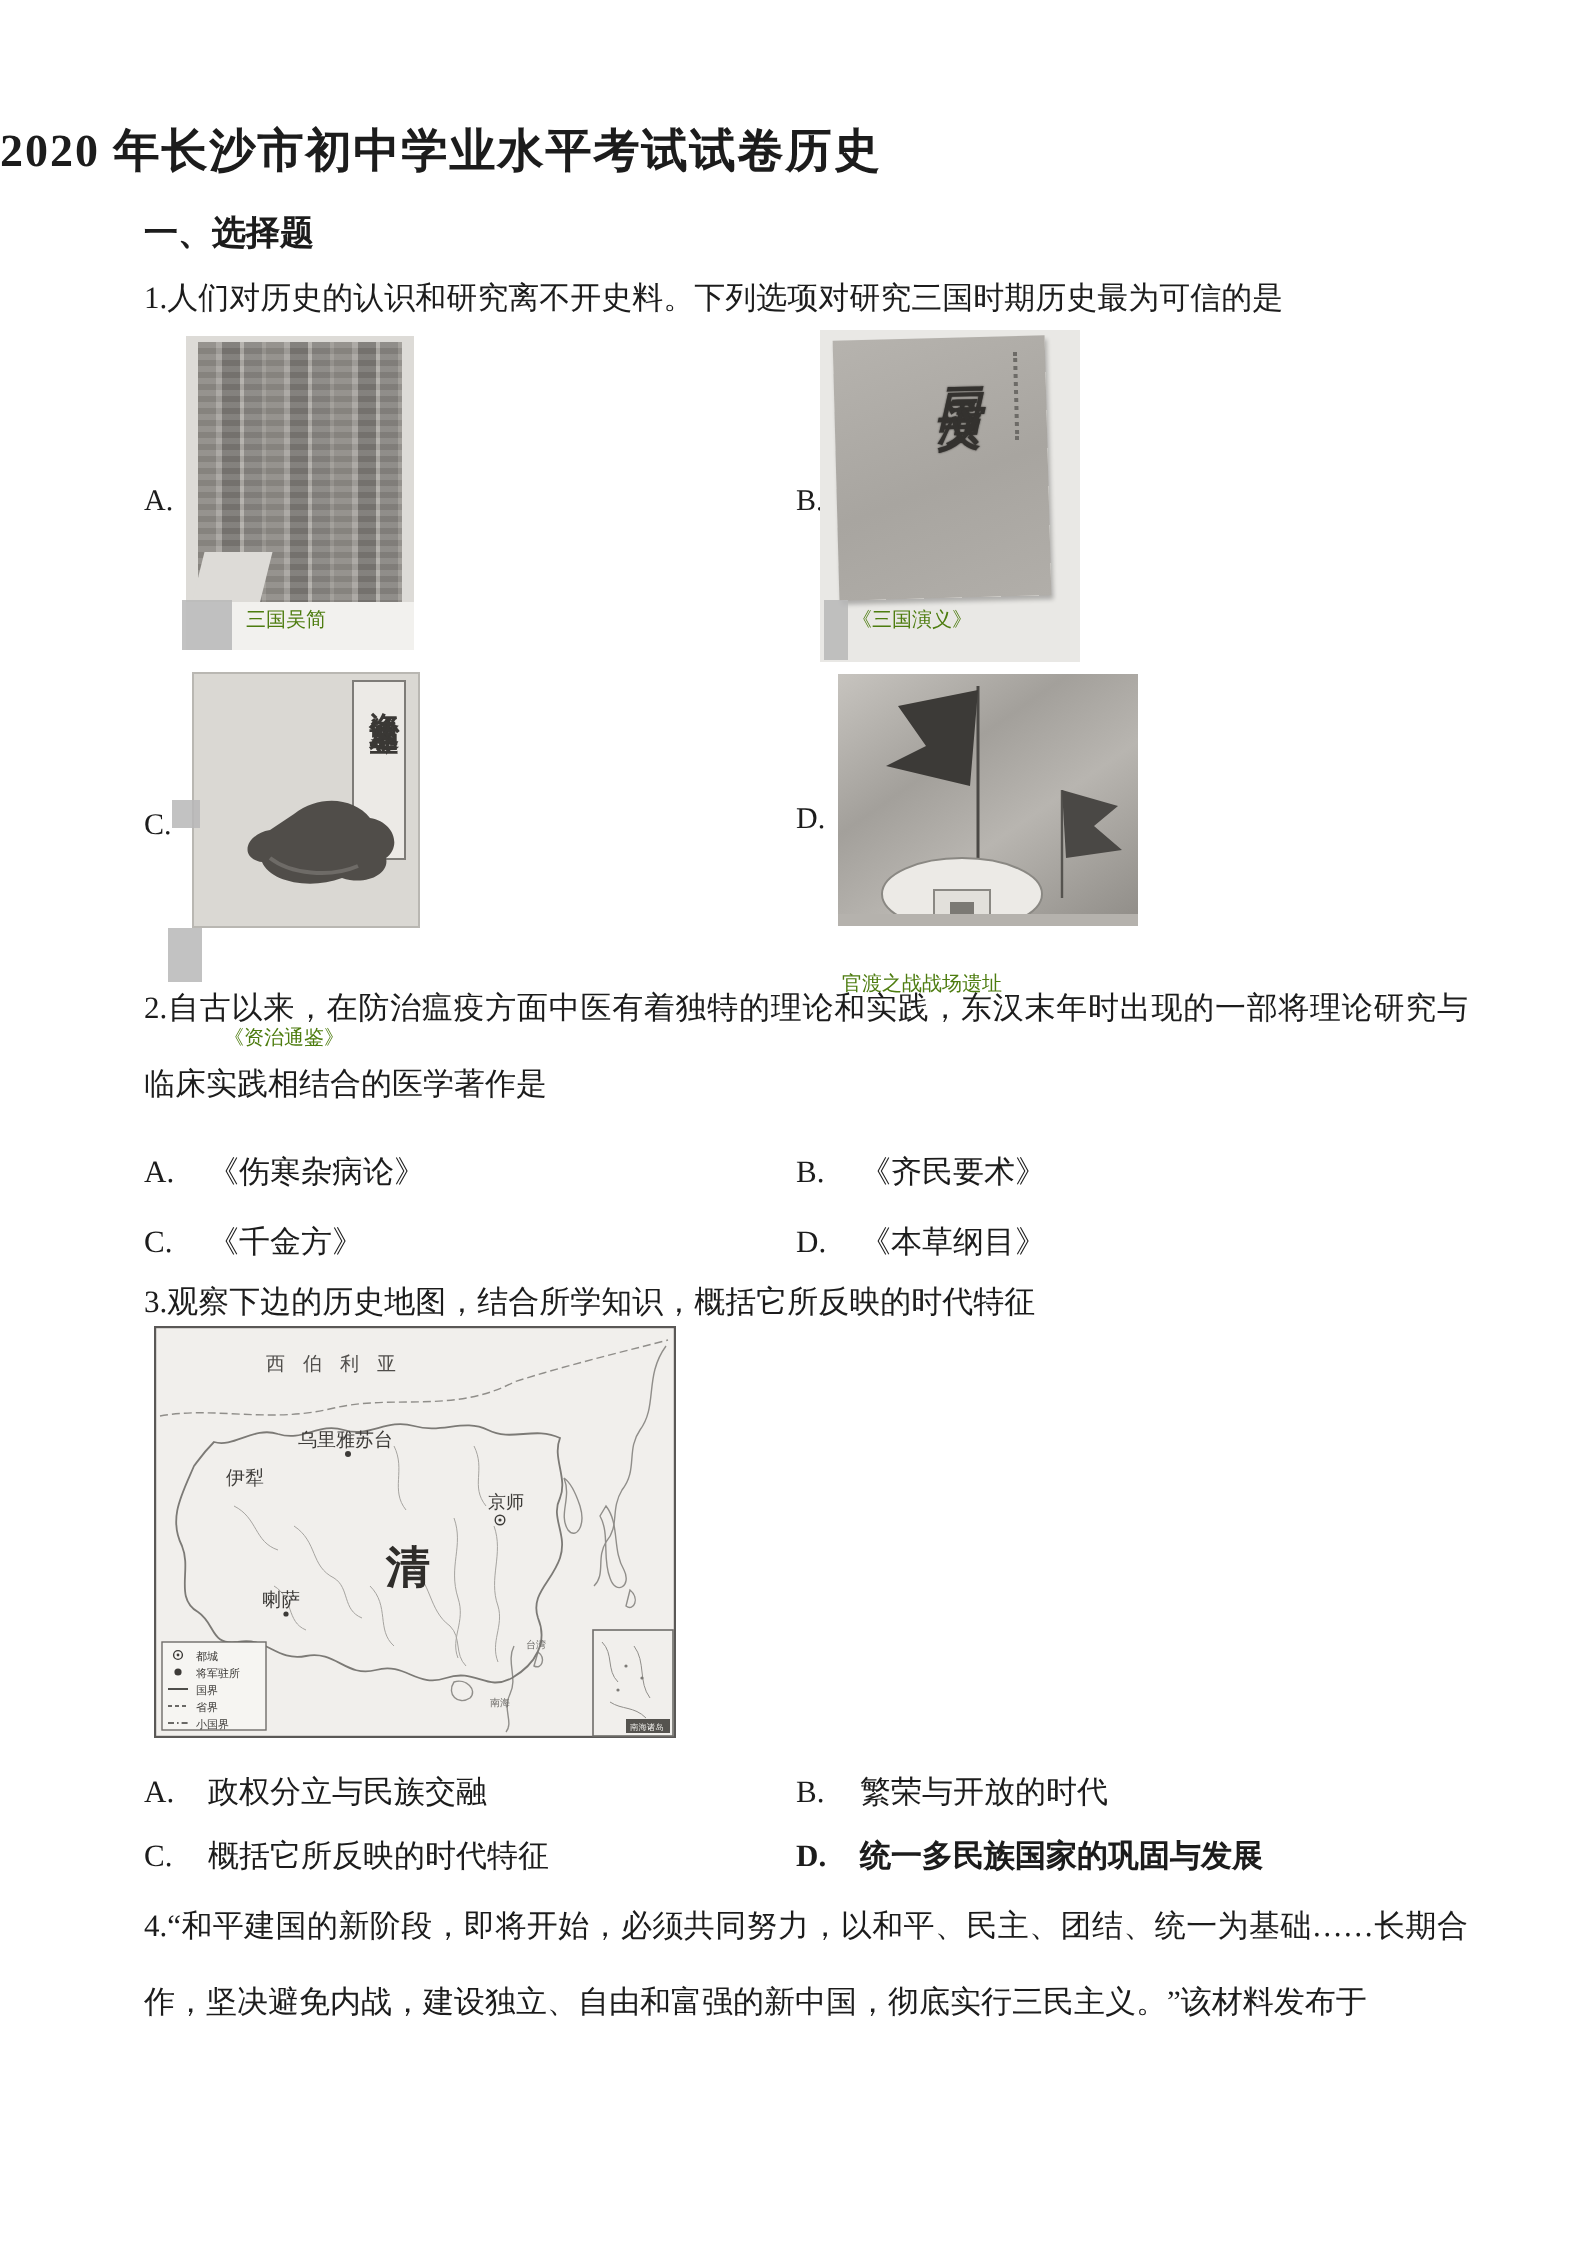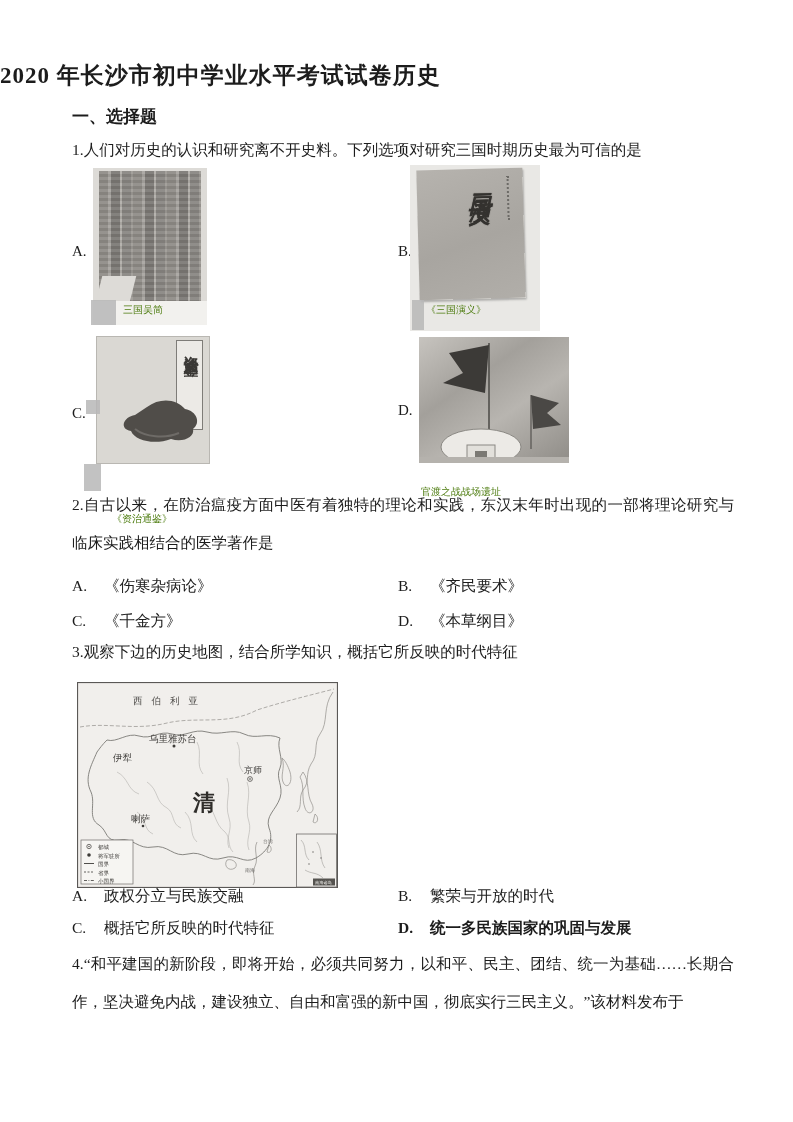--- a/index.html
+++ b/index.html
@@ -43,21 +43,21 @@
   .bookC{position:absolute;left:12px;top:2px;width:112px;height:126px;background:#dad8d3;border:1px solid #b9b7b2;}
   .bookC-titlebox{position:absolute;right:6px;top:3px;width:25px;height:88px;background:#eceae6;border:1px solid #7e7c78;}
   .bookC-title{position:absolute;right:9px;top:7px;writing-mode:vertical-rl;font-size:15px;font-weight:bold;color:#3a3835;letter-spacing:2px;}
   .figC-cap{position:absolute;left:28px;top:130px;margin-top:48px;}
   
   .figD-wrap{left:419px;top:337px;width:152px;height:152px;}
   .photoD{position:absolute;left:0;top:0;width:150px;height:126px;
     background:linear-gradient(145deg,#c7c4bf 0%,#a3a09b 35%,#b8b5b0 60%,#8f8c87 100%);overflow:hidden;}
   .figD-cap{position:absolute;left:2px;top:148px;}
   
-  .map-wrap{left:77px;top:663px;width:261px;height:206px;margin-top:19px;}
+  .map-wrap{left:77px;top:663px;width:261px;height:206px;}
   svg text{font-family:"Liberation Serif","DejaVu Serif",serif;}
 </style>
 </head>
 <body>
 
 <div class="page">
 
   <div class="abs title">2020 年长沙市初中学业水平考试试卷历史</div>
 
   <div class="abs sec-heading">一、选择题</div>

